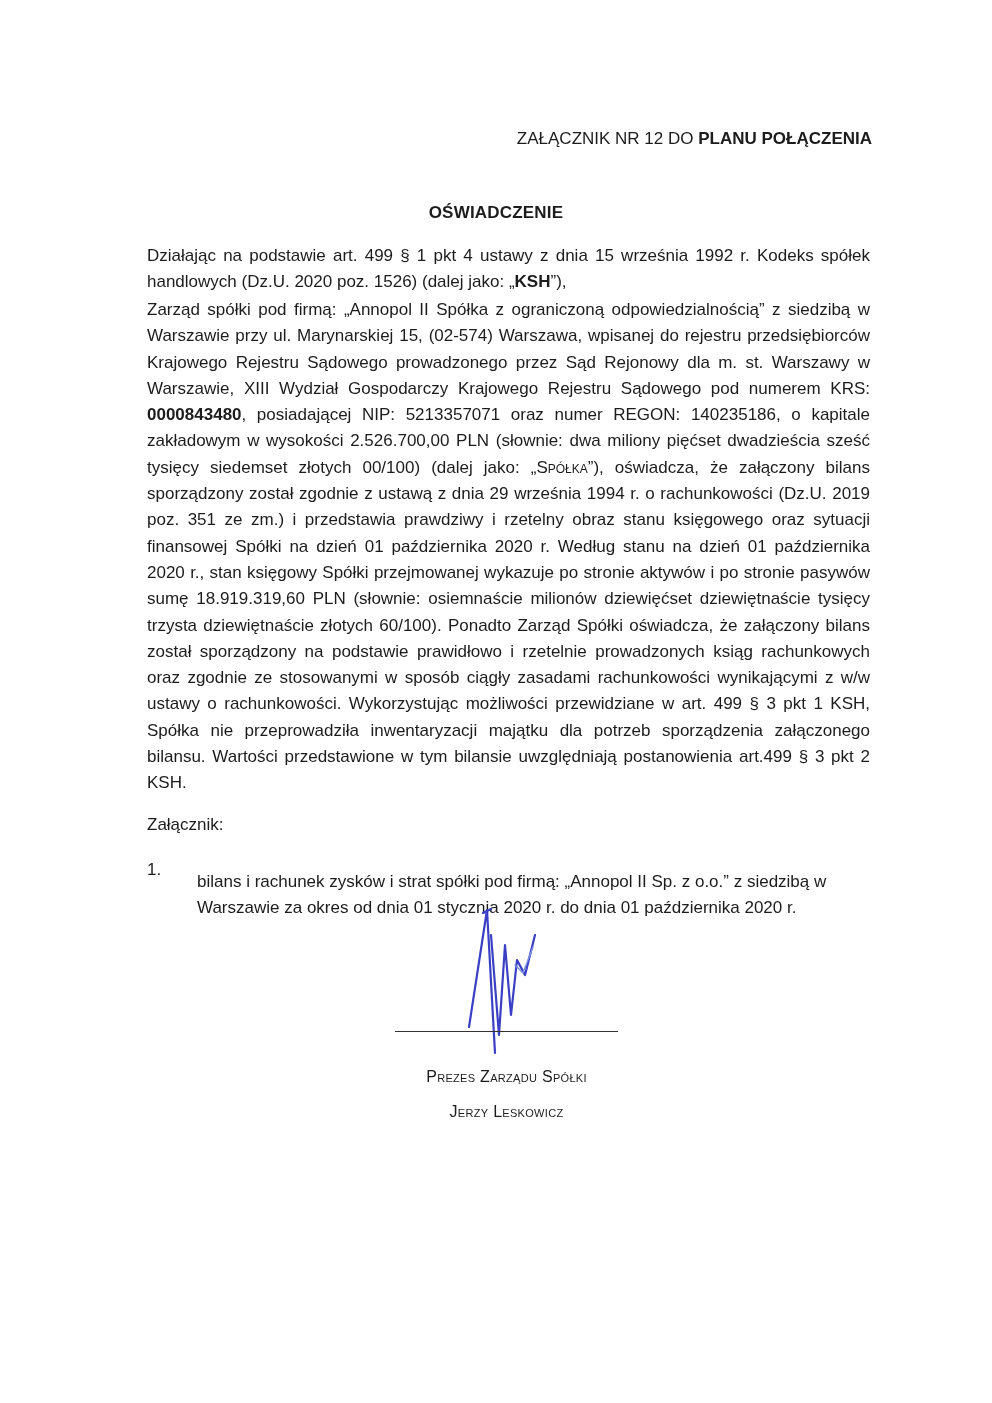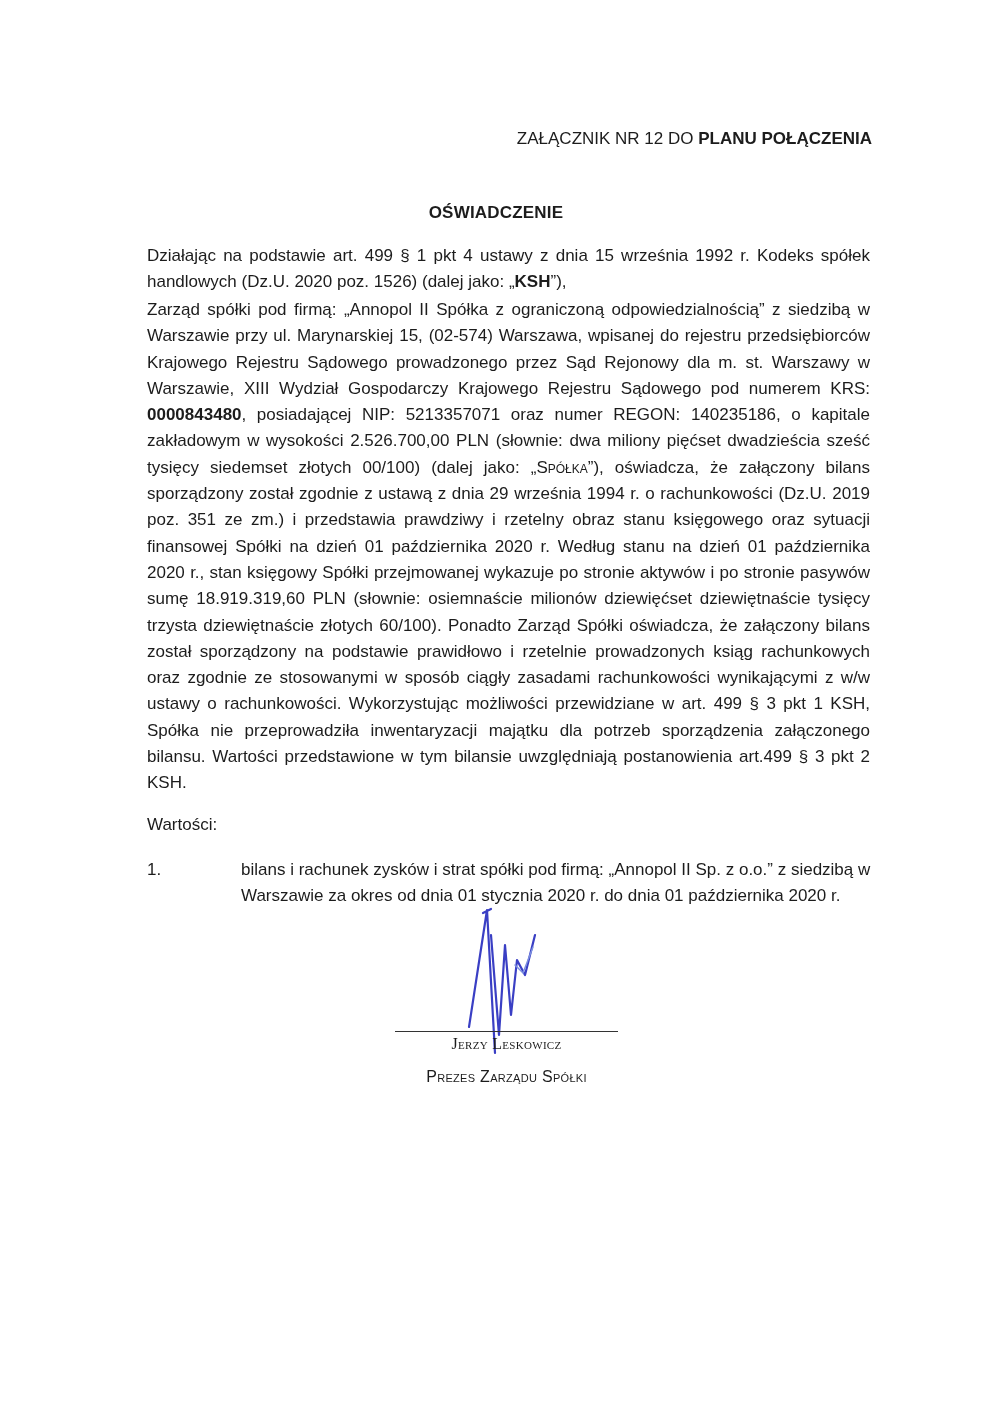--- a/index.html
+++ b/index.html
@@ -11,42 +11,42 @@
   .title { position: absolute; left: 0; width: 992px; top: 203px; text-align: center;
            font-size: 17px; font-weight: bold; letter-spacing: 0.2px; }
   .para { position: absolute; left: 147px; width: 723px; font-size: 17px; line-height: 26.3px;
           text-align: justify; }
   .p1 { top: 243px; }
   .p2 { top: 297px; }
   .sc { font-variant: small-caps; font-weight: normal; }
   .attach-label { position: absolute; left: 147px; top: 815px; font-size: 17px; }
   .list-item { position: absolute; left: 147px; top: 857px; width: 723px; font-size: 17px; line-height: 26px; }
   .list-num { position: absolute; left: 0; top: 0; }
-  .list-text { position: absolute; left: 50px; top: 0; width: 680px; margin-left: 44px; }
+  .list-text { position: absolute; left: 50px; top: 12px; width: 680px; }
   .sig-line { position: absolute; left: 395px; top: 1031px; width: 223px; height: 1px; background: #333; }
   .sig-name { position: absolute; left: 395px; width: 223px; text-align: center; font-size: 16px;
               font-variant: small-caps; letter-spacing: 0.3px; }
-  .n1 { top: 1035px; font-family: Liberation Serif, serif; }
+  .n1 { top: 1103px; }
   .n2 { top: 1068px; }
   .signature { position: absolute; left: 455px; top: 905px; width: 90px; height: 150px; }
 </style>
 </head>
 <body>
 
 <div class="header">
   <div><span>ZAŁĄCZNIK NR 12 DO </span><b>PLANU POŁĄCZENIA</b></div>
 </div>
 
 <div class="title">OŚWIADCZENIE</div>
 
 <div class="para p1"><span>Działając na podstawie art. 499 § 1 pkt 4 ustawy z dnia 15 września 1992 r. Kodeks spółek handlowych (Dz.U. 2020 poz. 1526) (dalej jako: „</span><b>KSH</b><span>”),</span></div>
 
 <div class="para p2"><span>Zarząd spółki pod firmą: „Annopol II Spółka z ograniczoną odpowiedzialnością” z siedzibą w Warszawie przy ul. Marynarskiej 15, (02-574) Warszawa, wpisanej do rejestru przedsiębiorców Krajowego Rejestru Sądowego prowadzonego przez Sąd Rejonowy dla m. st. Warszawy w Warszawie, XIII Wydział Gospodarczy Krajowego Rejestru Sądowego pod numerem KRS: </span><b>0000843480</b><span>, posiadającej NIP: 5213357071 oraz numer REGON: 140235186, o kapitale zakładowym w wysokości 2.526.700,00 PLN (słownie: dwa miliony pięćset dwadzieścia sześć tysięcy siedemset złotych 00/100) (dalej jako: „</span><span class="sc">Spółka</span><span>”), oświadcza, że załączony bilans sporządzony został zgodnie z ustawą z dnia 29 września 1994 r. o rachunkowości (Dz.U. 2019 poz. 351 ze zm.) i przedstawia prawdziwy i rzetelny obraz stanu księgowego oraz sytuacji finansowej Spółki na dzień 01 października 2020 r. Według stanu na dzień 01 października 2020 r., stan księgowy Spółki przejmowanej wykazuje po stronie aktywów i po stronie pasywów sumę 18.919.319,60  PLN (słownie: osiemnaście milionów dziewięćset dziewiętnaście tysięcy trzysta dziewiętnaście złotych 60/100). Ponadto Zarząd Spółki oświadcza, że załączony bilans został sporządzony na podstawie prawidłowo i rzetelnie prowadzonych ksiąg rachunkowych oraz zgodnie ze stosowanymi w sposób ciągły zasadami rachunkowości wynikającymi z w/w ustawy o rachunkowości. Wykorzystując możliwości przewidziane w art. 499 § 3 pkt 1 KSH, Spółka nie przeprowadziła inwentaryzacji majątku dla potrzeb sporządzenia załączonego bilansu. Wartości przedstawione w tym bilansie uwzględniają postanowienia art.499 § 3 pkt 2 KSH.</span></div>
 
-<div class="attach-label">Wartości:</div>
+<div class="attach-label">Załącznik:</div>
 
 <div class="list-item">
   <span class="list-num">1.</span>
   <span class="list-text">bilans i rachunek zysków i strat spółki pod firmą: „Annopol II Sp. z o.o.” z siedzibą w Warszawie za okres od dnia 01 stycznia 2020 r. do dnia 01 października 2020 r.</span>
 </div>
 
 <svg class="signature" viewBox="0 0 90 150">
   <path d="M14 122 L32 5 L40 148 M36 30 L44 130 L50 40 L56 110 L62 55 L70 70 L80 30 M28 8 L36 4" fill="none" stroke="#3a3fc4" stroke-width="2.2" stroke-linecap="round" stroke-linejoin="round"></path>
   <path d="M60 60 L68 68 L78 42" fill="none" stroke="#7b8fe0" stroke-width="1.5" stroke-linecap="round"></path>
 </svg>

